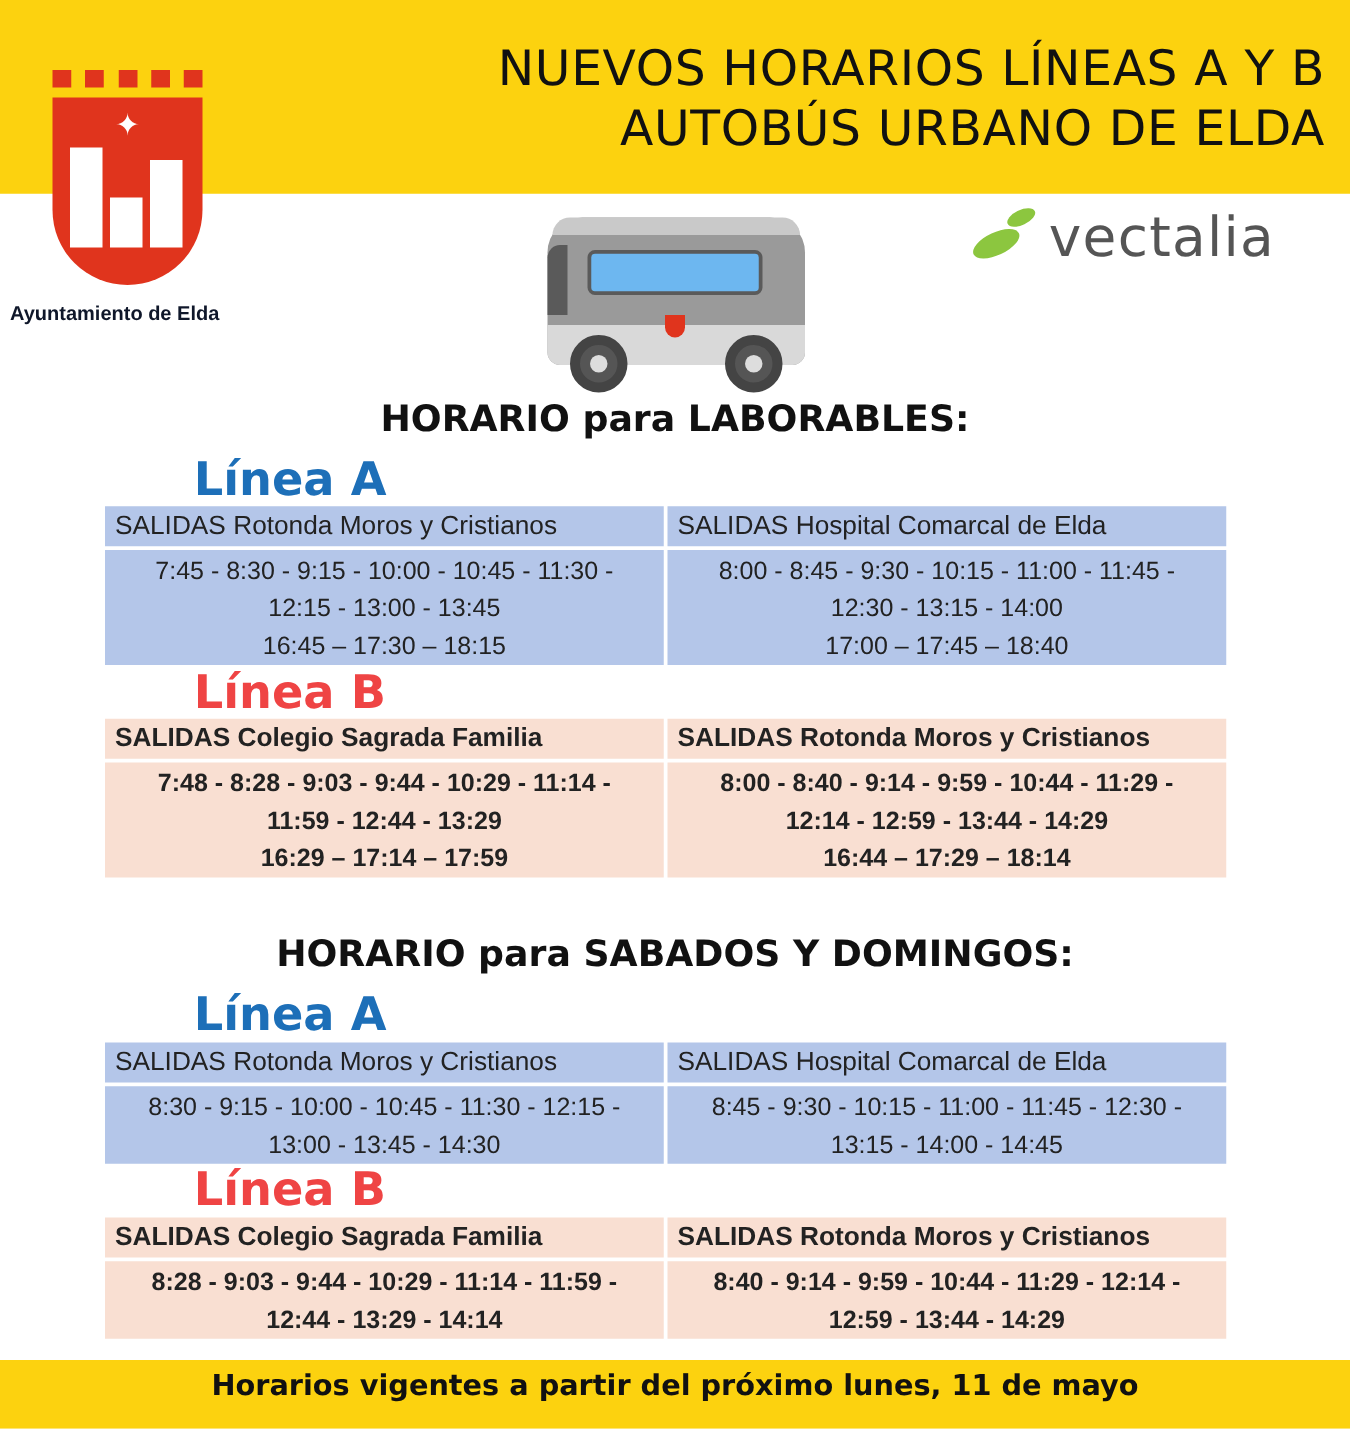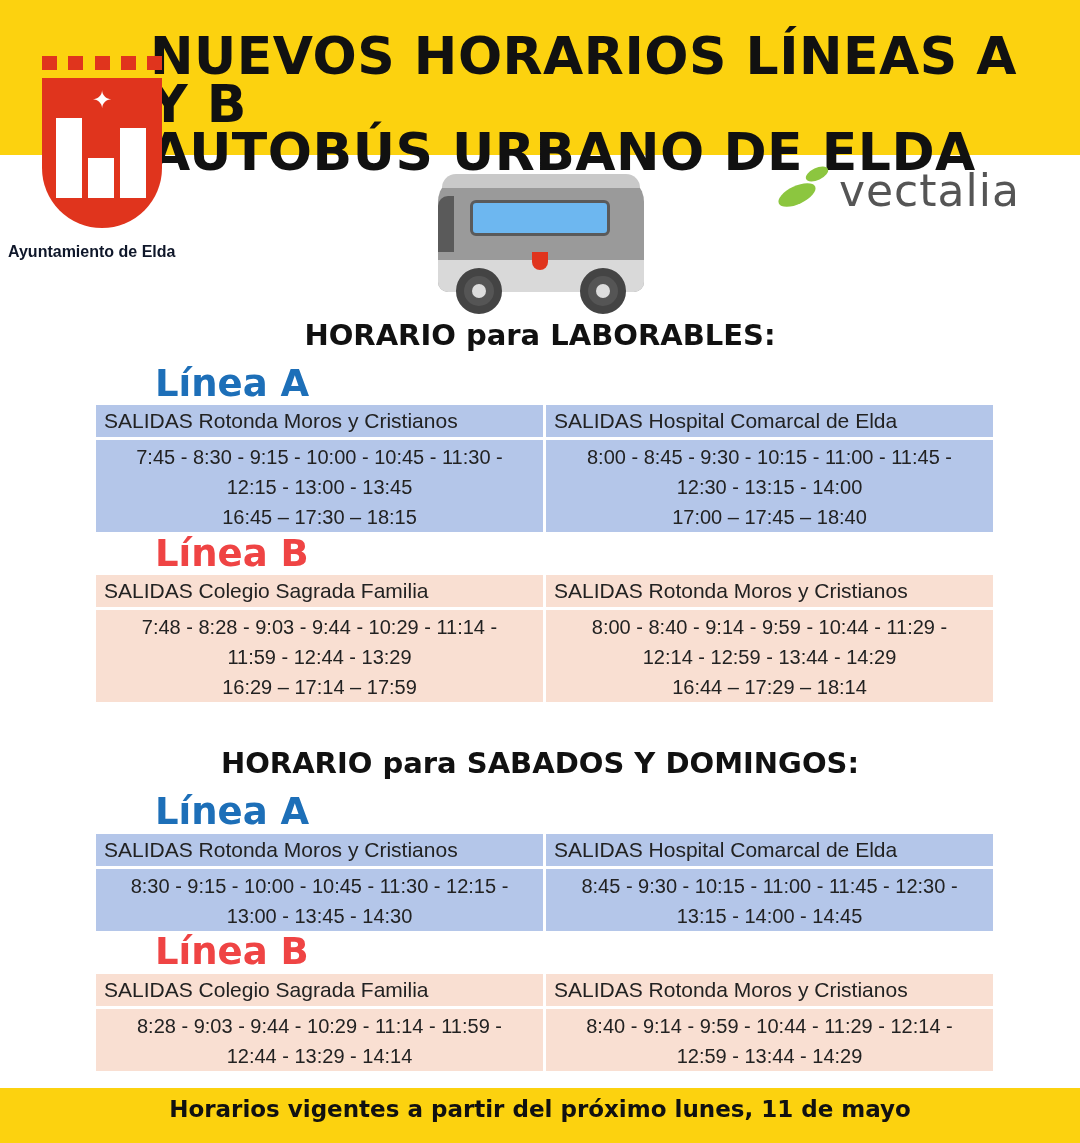--- a/index.html
+++ b/index.html
@@ -1,18 +1,18 @@
 <!DOCTYPE html>
 <html><head>
 <meta charset="utf-8">
 <style>
   * { box-sizing: border-box; margin: 0; padding: 0; }
   body { width: 1080px; height: 1143px; background: #ffffff; font-family: "DejaVu Sans", sans-serif; position: relative; overflow: hidden; }
   .top-band { position: absolute; left: 0; top: 0; width: 1080px; height: 155px; background: #fcd20f; }
-  .title { position: absolute; left: 150px; top: 32px; width: 910px; text-align: left; font-weight: bold; font-size: 52px; line-height: 48px; color: #111; letter-spacing: 0.5px; }
+  .title { position: absolute; left: 150px; top: 32px; width: 910px; text-align: right; font-weight: normal; font-size: 39px; line-height: 48px; color: #111; letter-spacing: 0.5px; }
   .crest { position: absolute; left: 42px; top: 56px; width: 120px; }
   .crest-battlements { display: flex; justify-content: space-between; height: 14px; }
   .crest-battlements span { width: 15px; height: 14px; background: #e0341d; }
   .crest-shield { margin-top: 8px; width: 120px; height: 150px; background: #e0341d; border-radius: 0 0 60px 60px; position: relative; }
   .crest-star { position: absolute; left: 50px; top: 8px; color: #fff; font-size: 24px; }
   .crest-bars { position: absolute; left: 14px; bottom: 30px; display: flex; gap: 6px; align-items: flex-end; }
   .crest-bars div { background: #fff; width: 26px; }
   .crest-label { position: absolute; left: 8px; top: 243px; font-family: "Liberation Sans", sans-serif; font-weight: bold; font-size: 16px; color: #0f172a; }
   .bus { position: absolute; left: 438px; top: 174px; width: 206px; height: 140px; }
   .bus-body { position: absolute; left: 0; top: 0; width: 206px; height: 118px; background: #9a9a9a; border-radius: 28px 28px 10px 10px; }
@@ -24,26 +24,26 @@
   .bus-wheel::after { content: ""; position: absolute; left: 8px; top: 8px; width: 14px; height: 14px; border-radius: 50%; background: #ddd; }
   .bus-logo { position: absolute; left: 94px; top: 78px; width: 16px; height: 18px; background: #e0341d; border-radius: 0 0 8px 8px; }
   .vectalia { position: absolute; left: 775px; top: 165px; height: 50px; display: flex; align-items: center; }
   .vectalia-mark { width: 60px; height: 48px; position: relative; }
   .vectalia-mark span { position: absolute; background: #8cc63f; border-radius: 50%; }
   .vectalia-text { font-family: "DejaVu Sans", sans-serif; font-size: 44px; color: #555; letter-spacing: 1px; margin-left: 4px; }
   .section-heading { position: absolute; width: 1080px; text-align: center; font-weight: bold; font-size: 29px; color: #111; }
   .line-label { position: absolute; left: 155px; font-weight: bold; font-size: 37px; }
   .line-a { color: #1d6fb8; }
   .line-b { color: #ef4444; }
-  .table { position: absolute; left: 96px; width: 897px; display: flex; gap: 3px; }
+  .table { position: absolute; left: 84px; width: 897px; display: flex; gap: 3px; }
   .col { flex: 1; display: flex; flex-direction: column; gap: 3px; }
   .col-head { height: 32px; padding-left: 8px; font-family: "Liberation Sans", sans-serif; font-size: 21px; line-height: 32px; color: #222; }
   .col-body { font-family: "Liberation Sans", sans-serif; font-size: 20px; line-height: 30px; color: #222; text-align: center; padding-top: 2px; }
   .blue .col-head, .blue .col-body { background: #b4c6e9; }
-  .peach .col-head, .peach .col-body { background: #f9dfd2; }
+  .peach .col-head, .peach .col-body { background: #f9dfd2; font-weight: bold; }
   .bottom-band { position: absolute; left: 0; top: 1088px; width: 1080px; height: 55px; background: #fcd20f; }
   .footer { position: absolute; left: 0; top: 1096px; width: 1080px; text-align: center; font-weight: bold; font-size: 23px; color: #111; }
 </style>
 </head>
 <body>
 
 <div class="top-band"></div>
 <div class="title">
   <div>NUEVOS HORARIOS LÍNEAS A Y B</div>
   <div>AUTOBÚS URBANO DE ELDA</div>

